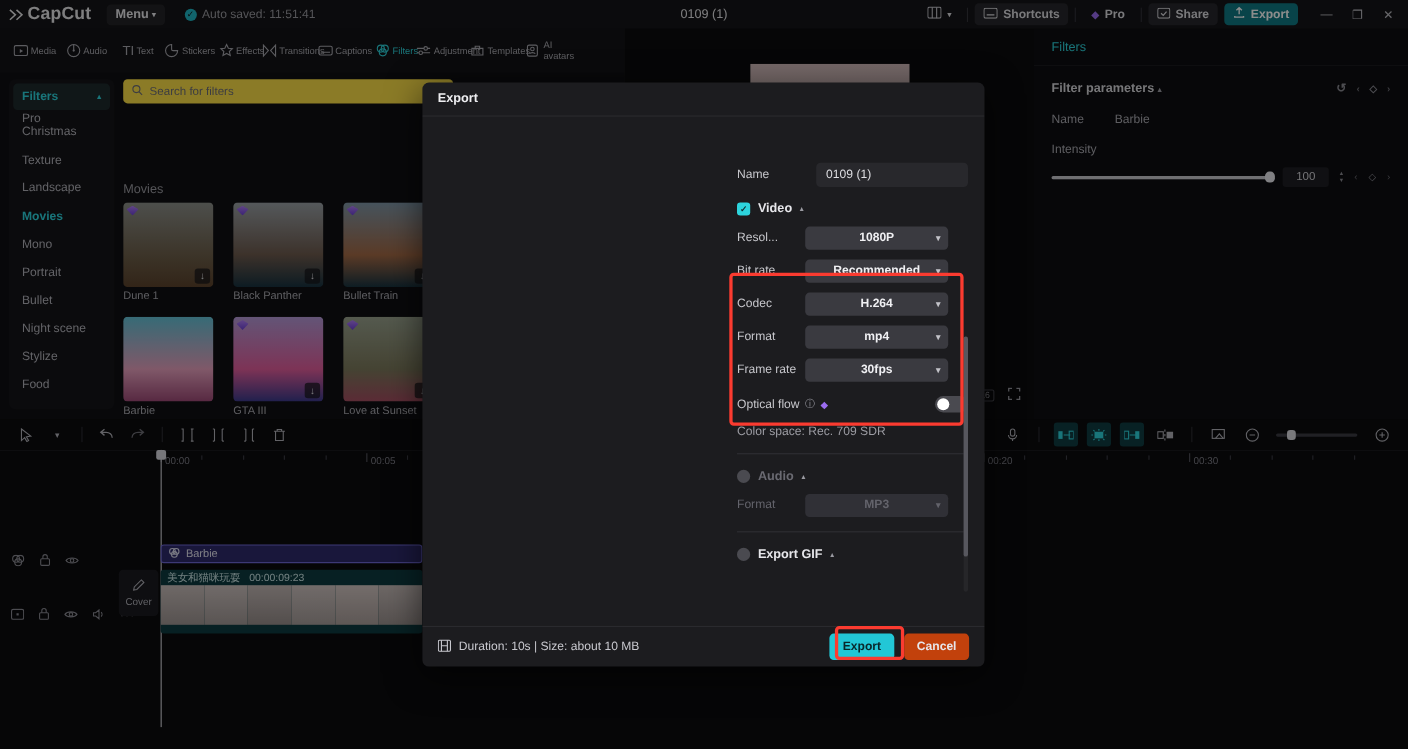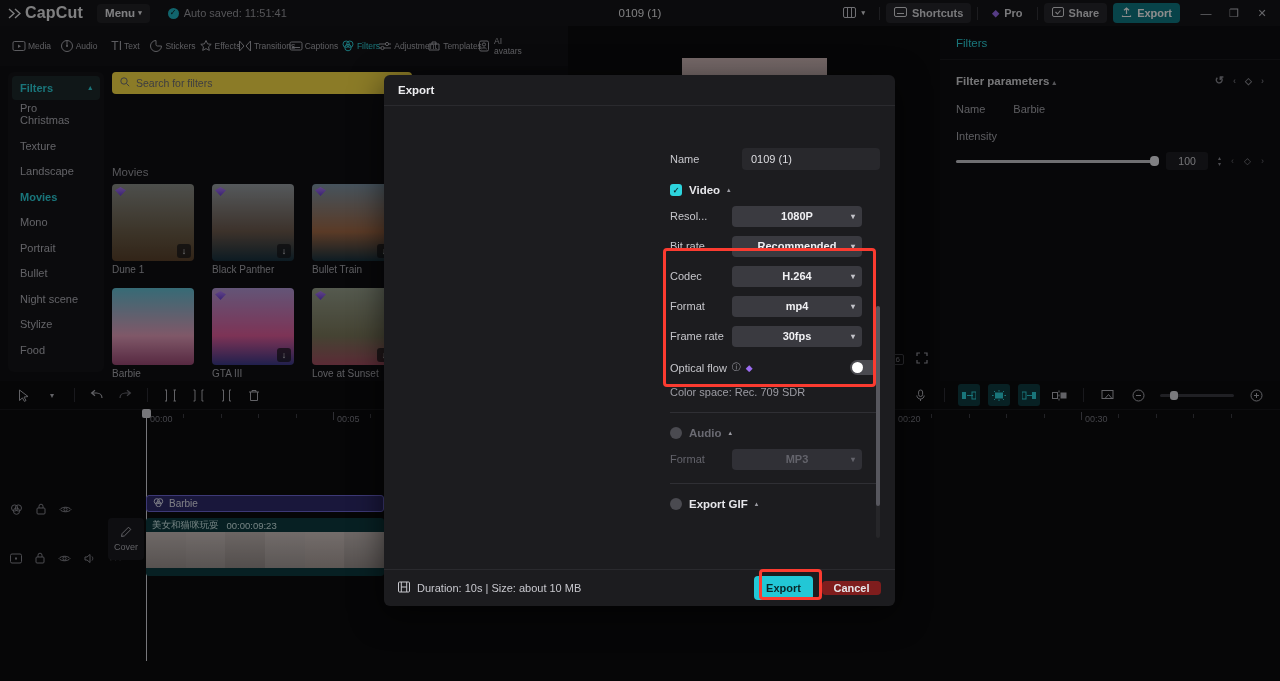--- a/index.html
+++ b/index.html
@@ -280,21 +280,21 @@
     background: #57575e; border-radius: 2px; }
 
   .modal-foot { position: absolute; left: 0; bottom: 0; width: 511px; height: 37px;
     display: flex; align-items: center; padding: 0 14px;
     border-top: 1px solid #2a2a2e; }
   .dur { display: flex; align-items: center; gap: 7px; font-size: 11px; color: #c8c8ce; }
   .foot-btns { margin-left: auto; display: flex; align-items: center; gap: 9px; }
   .btn-export { width: 59px; height: 24px; border-radius: 4px; background: #22c7d6;
     display: flex; align-items: center; justify-content: center;
     font-size: 11px; font-weight: 700; color: #09282b; }
-  .btn-cancel { width: 59px; height: 14px; border-radius: 4px; background: #7f1d1d;
+  .btn-cancel { width: 59px; height: 24px; border-radius: 4px; background: #c2410c;
     display: flex; align-items: center; justify-content: center;
     font-size: 11px; font-weight: 700; color: #e6e6ea; }
 </style>
 </head>
 <body>
 
 <div id="app">
 
   <div class="dimmed">
 

